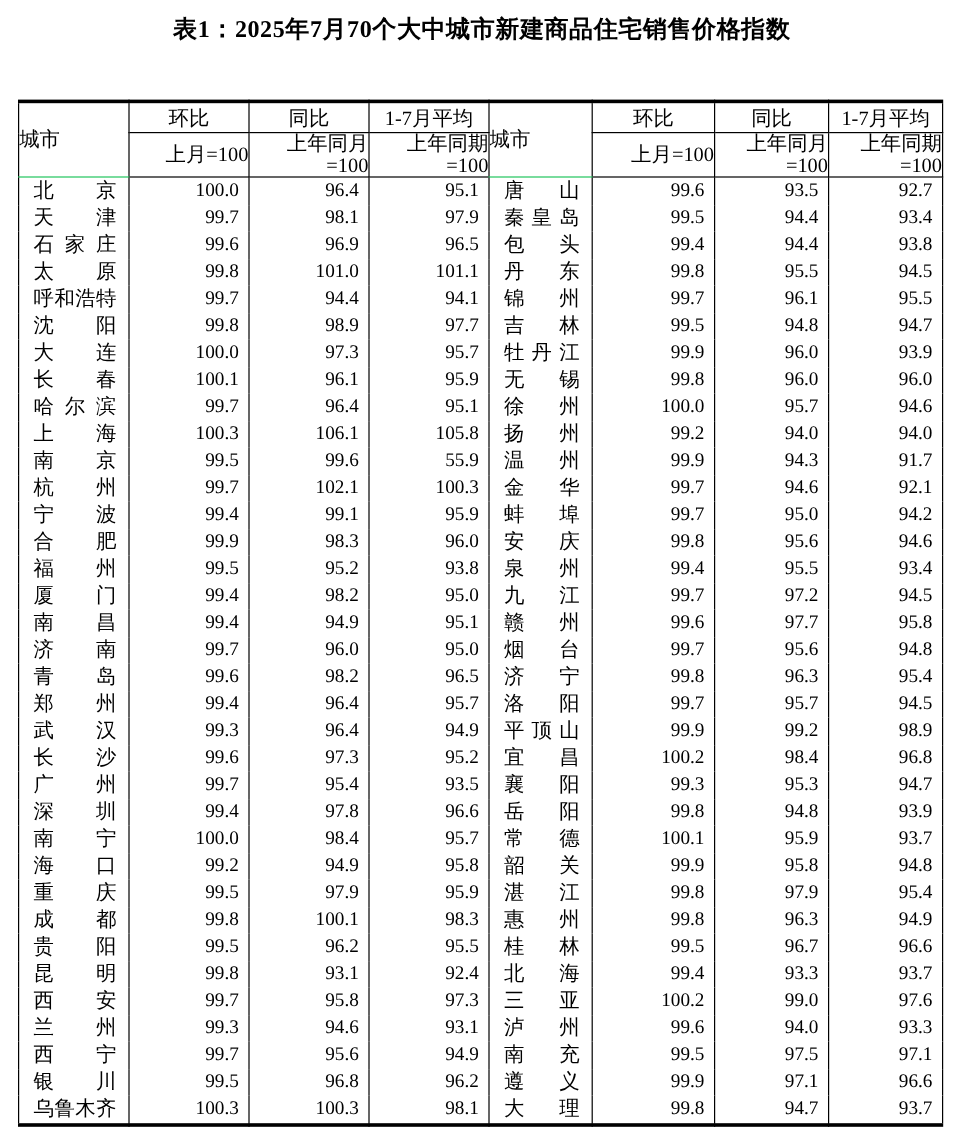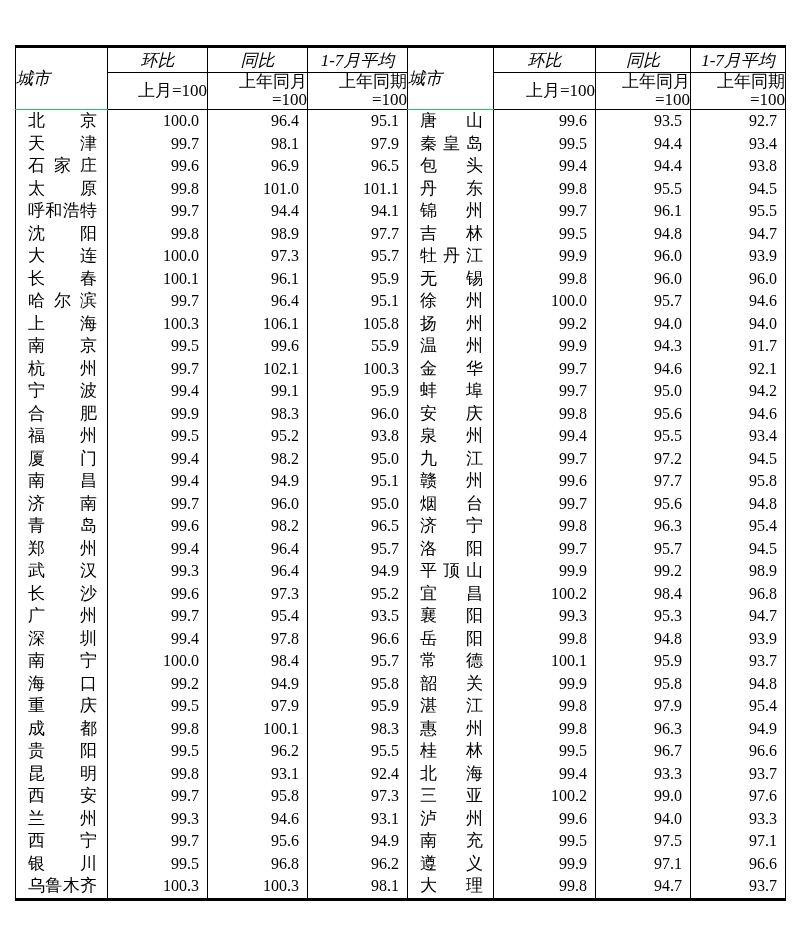--- a/index.html
+++ b/index.html
@@ -34,21 +34,20 @@
     font-weight: normal;
     vertical-align: middle;
     overflow: hidden;
   }
   
   .hdr-top td {
     height: 26px;
     text-align: center;
     font-size: 17px;
     border-bottom: 1px solid #000;
-    font-style: italic;
   }
   .hdr-sub td {
     height: 36px;
     text-align: right;
     font-size: 17px;
     line-height: 18px;
     border-bottom: 1px solid #000;
   }
   td.city-head {
     text-align: left;
@@ -79,20 +78,21 @@
     opacity: 0.85;
     text-shadow: 1px 1px 0 rgba(255,255,255,0.85), -1px -1px 0 rgba(255,255,255,0.55);
     font-family: "Liberation Sans", "DejaVu Sans", sans-serif;
   }
 </style>
 </head>
 <body>
 
 <div class="page">
 
+  <div class="title">表1：2025年7月70个大中城市新建商品住宅销售价格指数</div>
 
   <table class="price-table">
     <colgroup>
       <col style="width:92px">
         <col style="width:100px">
         <col style="width:100px">
         <col style="width:100px">
       <col style="width:86px">
         <col style="width:102px">
         <col style="width:95px">

